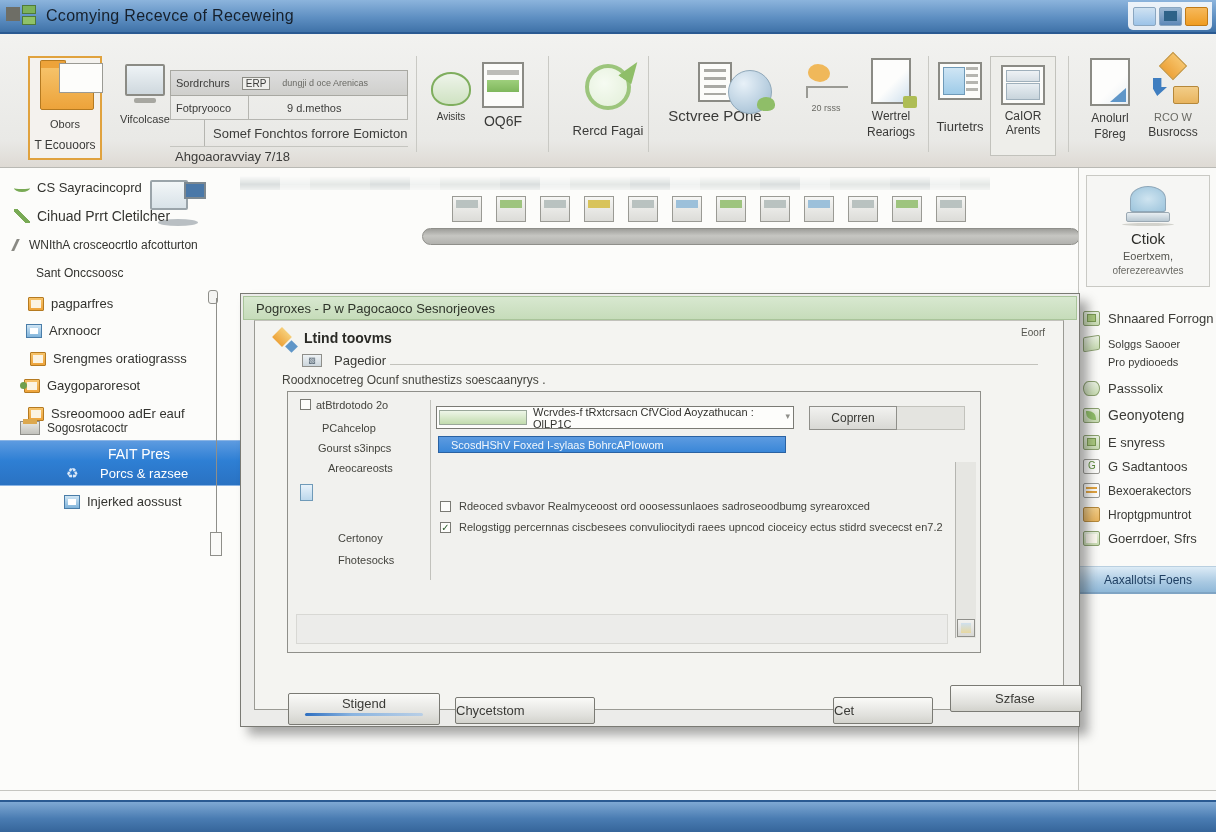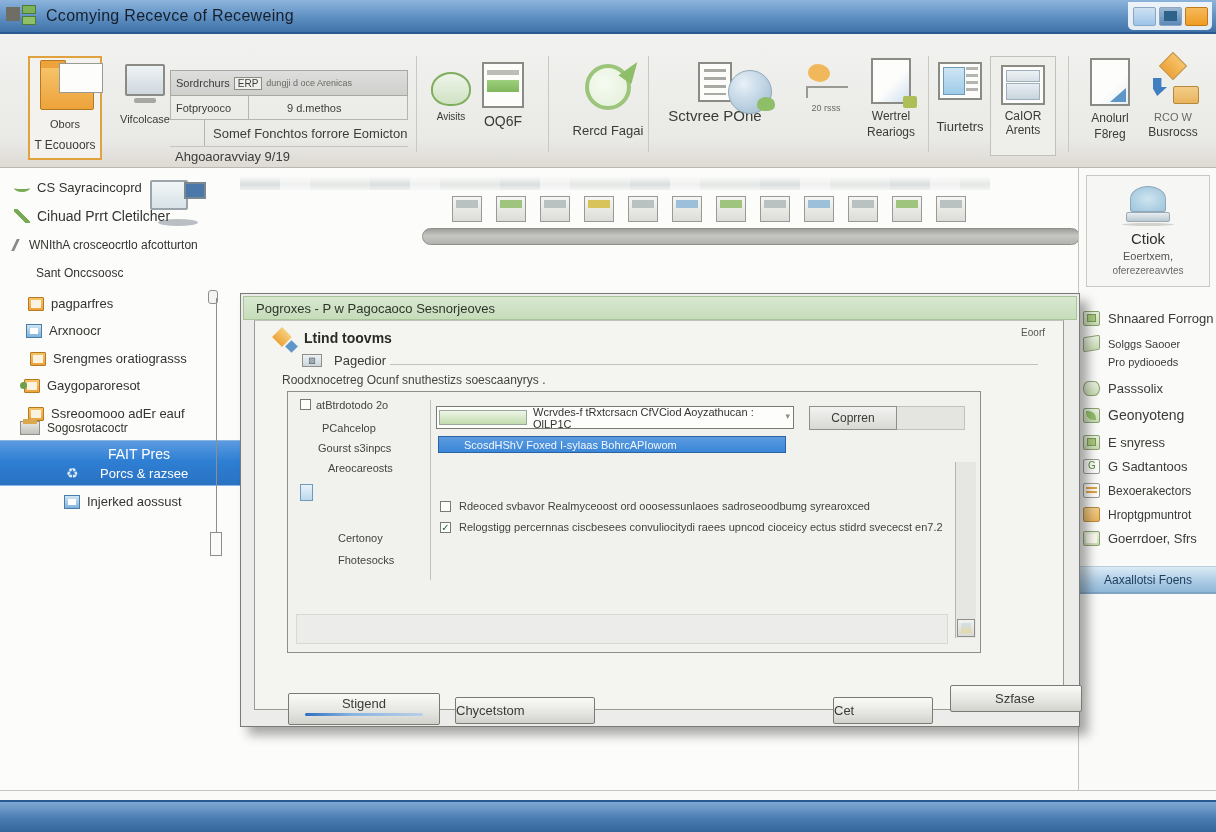--- a/index.html
+++ b/index.html
@@ -28,21 +28,21 @@
     background:linear-gradient(#f2f2f0,#e9e9e6 80%,#dedad4); border-bottom:1px solid #b9b9b4; }
   .tb-label { color:#3a3a38; text-align:center; }
   .tb-sep { position:absolute; top:22px; height:96px; width:1px; background:#c9c9c4; }
   #grp1-frame { position:absolute; left:28px; top:22px; width:74px; height:104px; border:2px solid #e0a23e; background:#f4f2ee; }
   .folder-big { position:absolute; left:10px; top:8px; width:54px; height:44px; background:linear-gradient(#f6c36a,#eda33a); border:1px solid #b57a20; border-radius:2px; }
   .folder-big::before { content:""; position:absolute; left:-1px; top:-7px; width:24px; height:7px; background:#eda33a; border:1px solid #b57a20; border-bottom:none; border-radius:2px 2px 0 0; }
   .folder-big .page { position:absolute; left:18px; top:-4px; width:44px; height:30px; background:#fdfdfb; border:1px solid #9a9a94; }
   .monitor { position:relative; width:40px; height:32px; border:2px solid #8b8b85; background:linear-gradient(#eef3f6,#cfd8de); border-radius:2px; }
   .monitor::after { content:""; position:absolute; left:50%; bottom:-9px; transform:translateX(-50%); width:22px; height:5px; background:#a7a7a1; border-radius:2px; }
   .field-stack { position:absolute; left:170px; top:36px; width:238px; height:96px; font-size:11px; color:#3c3c3a; }
-  .fs-row1 { position:absolute; left:0; top:0; width:238px; height:26px; background:linear-gradient(#dedede,#cfcfcc); border:1px solid #a8a8a2; display:flex; align-items:center; padding:0 5px; gap:4px; }
+  .fs-row1 { position:absolute; left:0; top:0; width:238px; height:26px; background:linear-gradient(#dedede,#cfcfcc); border:1px solid #a8a8a2; display:flex; align-items:center; padding:0 5px; gap:12px; }
   .fs-badge { border:1px solid #8b8b85; background:#efefec; padding:0 3px; font-size:10px; }
   .fs-row2 { position:absolute; left:0; top:26px; width:238px; height:24px; border:1px solid #b5b5b0; border-top:none; display:flex; align-items:center;gap:32px; }
   .fs-row2 .cell1 { width:78px; padding-left:5px; border-right:1px solid #b5b5b0; height:100%; display:flex; align-items:center; }
   .fs-row2 .cell2 { padding-left:6px; }
   .fs-row3 { position:absolute; left:34px; top:50px; width:204px; height:26px; border-left:1px solid #b5b5b0; display:flex; align-items:center; padding-left:8px; font-size:13px; }
   .fs-row4 { position:absolute; left:0; top:76px; width:238px; height:20px; display:flex; align-items:center; padding-left:5px; font-size:13px; border-top:1px solid #c5c5c0; }
   .blob-green { width:40px; height:34px; background:linear-gradient(#eef4ea,#cfe2c2); border:2px solid #7fae5e; border-radius:50% 50% 45% 45%; }
   .doc-green { width:42px; height:46px; background:#fcfcfa; border:2px solid #8b8b85; position:relative; }
   .doc-green::before { content:""; position:absolute; left:3px; top:6px; right:3px; height:5px; background:#bdbdb8; }
   .doc-green::after { content:""; position:absolute; left:3px; top:16px; right:3px; height:12px; background:linear-gradient(#9ecf7c,#7fb75c); }
@@ -172,21 +172,21 @@
   #dlg-input { position:absolute; left:148px; top:14px; width:358px; height:23px; background:#fdfdfb; border:1px solid #7a7a74;
     display:flex; align-items:center; font-size:11px; color:#33332f; }
   #dlg-input .prog { width:88px; height:15px; margin:0 6px 0 2px; border:1px solid #9aa89a;
     background:linear-gradient(#eef6e8,#c2dcae); flex:0 0 auto; }
   #dlg-input .caret { position:absolute; right:3px; top:4px; font-size:9px; color:#8f8f8a; }
   #dlg-copybtn { position:absolute; left:521px; top:14px; width:88px; height:24px; border:1px solid #8f8f8a;
     background:linear-gradient(#f2f2f0,#d8d8d4); font-size:12px; color:#3a3a36; display:flex; align-items:center; justify-content:center; }
   #dlg-copyext { position:absolute; left:609px; top:14px; width:68px; height:24px; border:1px solid #c2c2bc; border-left:none; background:#e4e4e0; }
   #dlg-selected { position:absolute; left:150px; top:44px; width:348px; height:17px;
     background:linear-gradient(#5d9be0,#3a87d8); border:1px solid #2a62a2; color:#f2f7fc; font-size:11px;
-    display:flex; align-items:center; padding-left:25px; white-space:nowrap; overflow:hidden; }
+    display:flex; align-items:center; padding-left:12px; white-space:nowrap; overflow:hidden; }
   .dlg-checkrow { position:absolute; left:152px; display:flex; align-items:flex-start; gap:8px; font-size:11px; color:#44443e; width:520px; }
   .dlg-checkrow .box { width:11px; height:11px; border:1px solid #7a7a74; background:#fdfdfb; flex:0 0 auto; margin-top:1px;
     font-size:10px; line-height:10px; text-align:center; color:#2a5a2a; }
   #dlg-vscroll { position:absolute; left:667px; top:70px; width:21px; height:176px; background:#e6e6e2; border-left:1px solid #b5b5b0; }
   #dlg-vscroll .btn { position:absolute; left:1px; bottom:1px; width:18px; height:18px; border:1px solid #8f8f8a;
     background:linear-gradient(#f2f2f0,#d8d8d4); }
   #dlg-vscroll .btn::after { content:""; position:absolute; left:3px; top:3px; right:3px; bottom:3px; background:linear-gradient(#cfe0ee,#e8d8a0); }
   #dlg-hstrip { position:absolute; left:8px; top:222px; width:652px; height:30px; background:#ececea; border:1px solid #d8d8d4; }
   .dlg-btn { position:absolute; border:1px solid #7a7a74; background:linear-gradient(#fafaf8,#e0e0dc 70%,#d2d2cc);
     font-size:13px; color:#3a3a36; display:flex; align-items:center; justify-content:flex-start; border-radius:2px; }
@@ -239,21 +239,21 @@
         <span style="font-size:9px;color:#6a6a64;">dungji d oce Arenicas</span>
       </div>
       <div class="fs-row2">
         <span class="cell1">Fotpryooco</span>
         <span class="cell2">9 d.methos</span>
       </div>
       <div class="fs-row3">
           <span>Somef Fonchtos forrore Eomicton</span>
         </div>
       <div class="fs-row4">
-          <span>Ahgoaoravviay 9/19</span>
+          <span>Ahgoaoravviay 7/18</span>
         </div>
     </div>
     <div class="tb-sep" style="left:416px;"></div>
     <div class="tb-item" style="left:428px;top:38px;width:46px;">
       <div class="blob-green"></div>
       <div class="tb-label" style="font-size:10px;">Avisits</div>
     </div>
     <div class="tb-item" style="left:478px;top:28px;width:50px;">
       <div class="doc-green"></div>
       <div class="tb-label" style="font-size:14px;">OQ6F</div>

